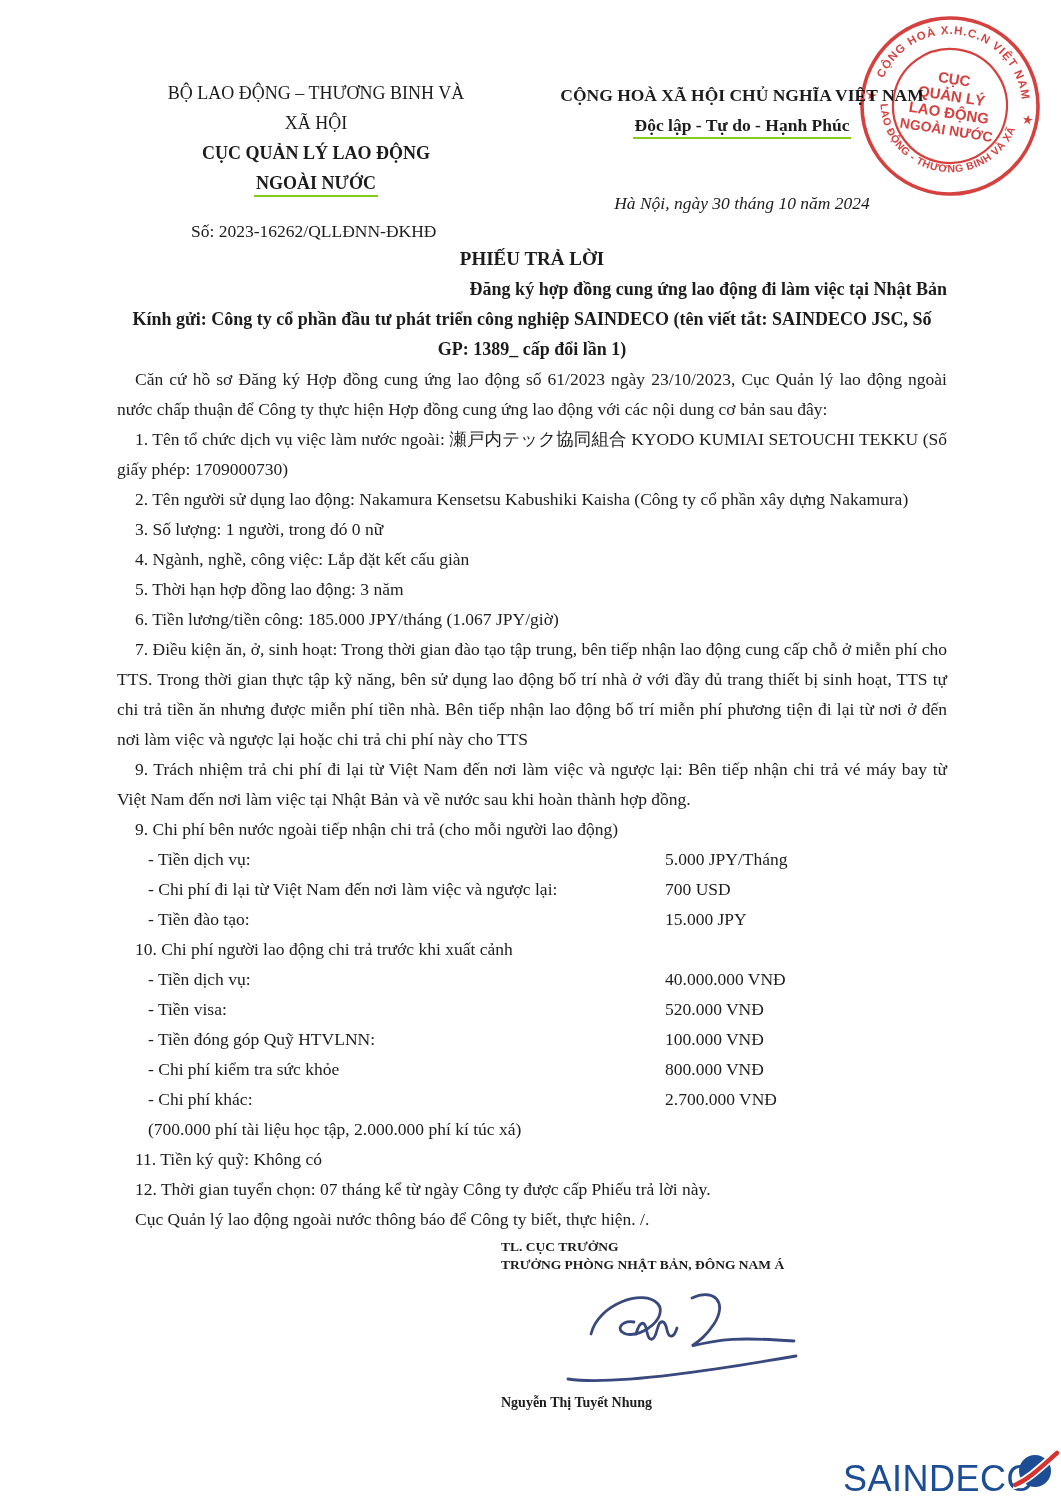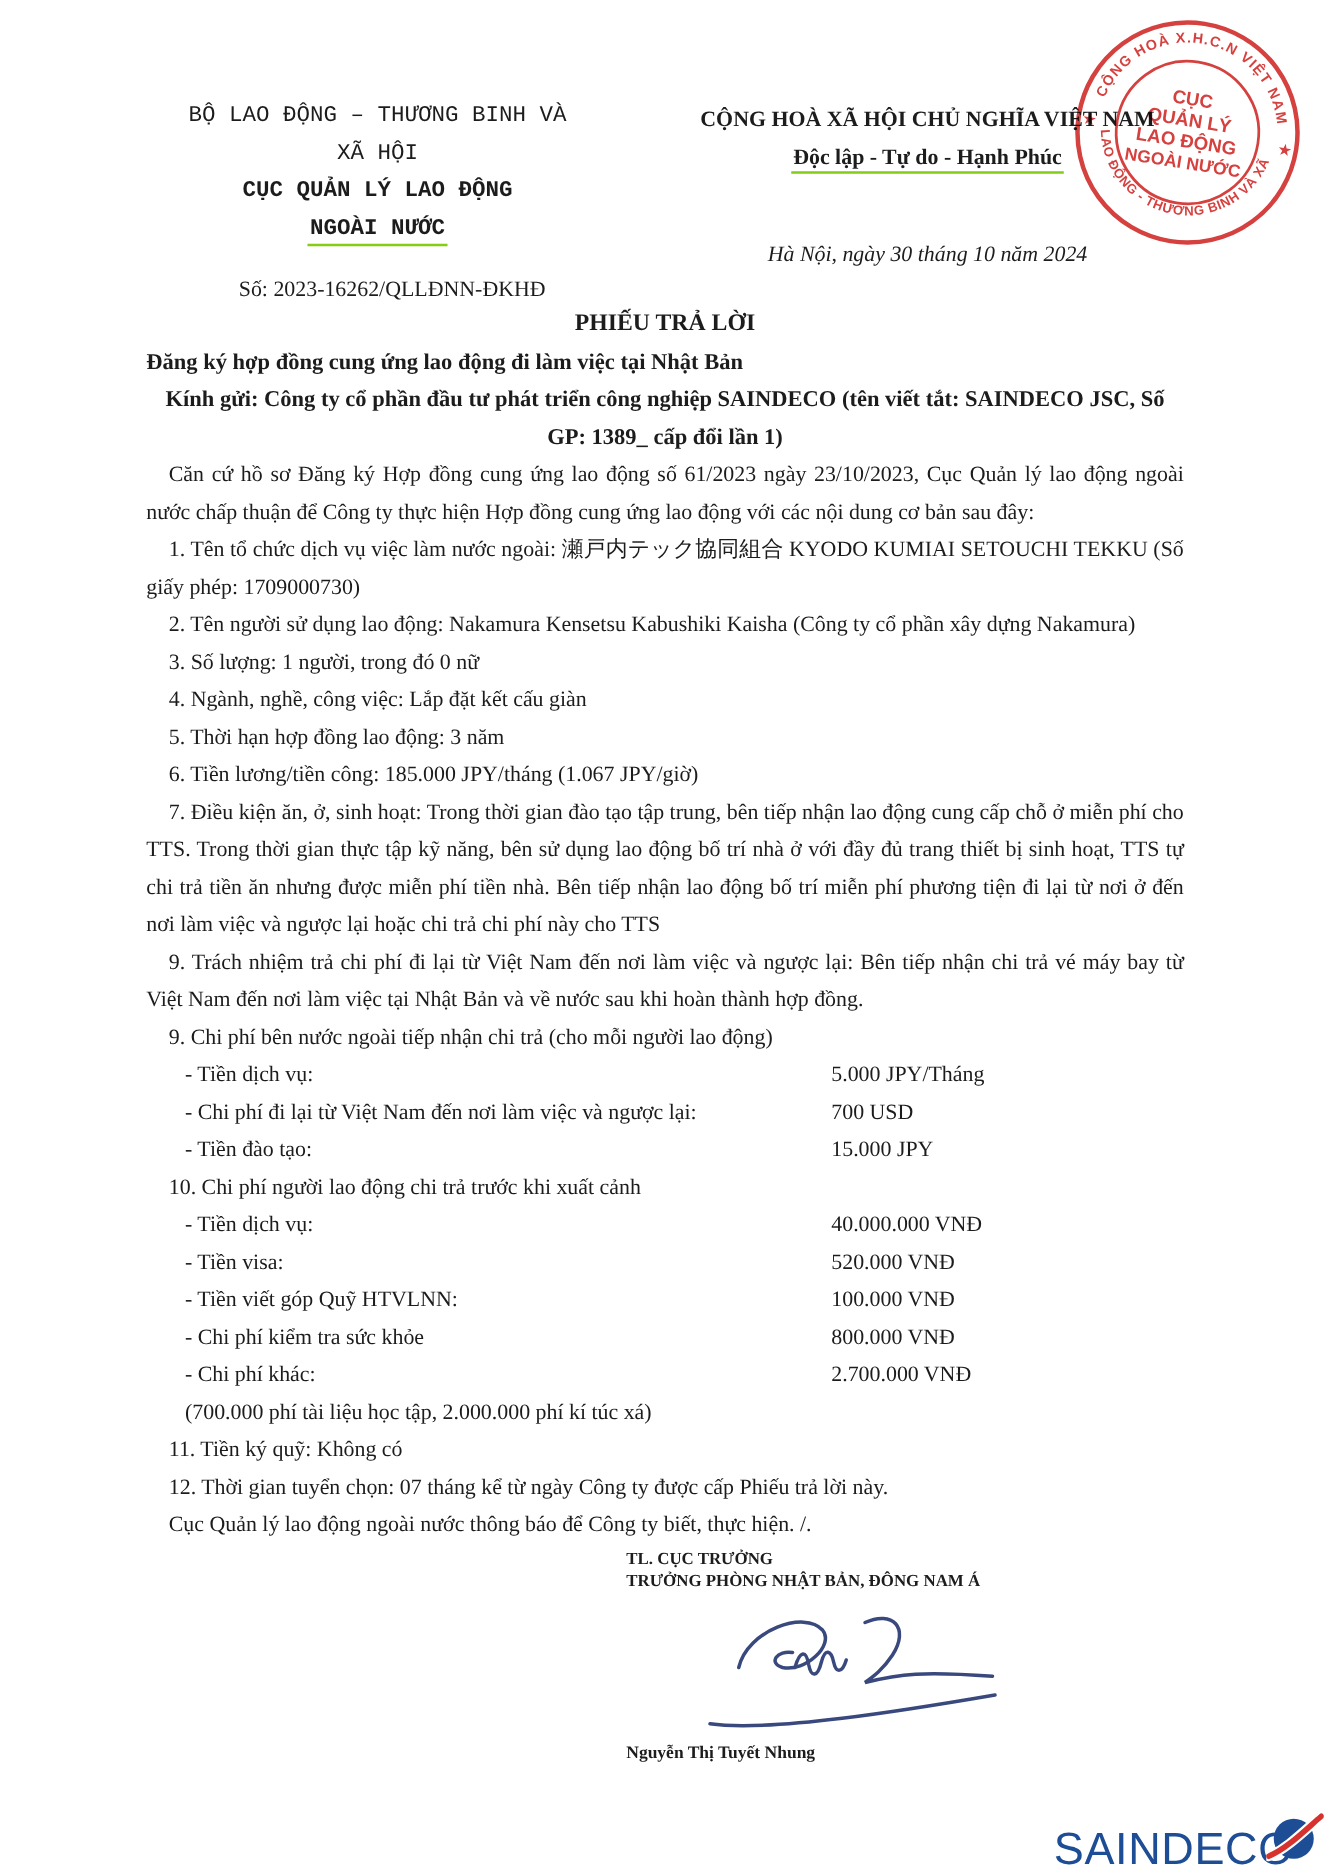--- a/index.html
+++ b/index.html
@@ -6,22 +6,22 @@
   .page{
     position:relative;
     width:1061px;height:1500px;
     background:#ffffff;
     font-family:"Liberation Serif","DejaVu Serif",serif;
     color:#1c1c1c;
     overflow:hidden;
   }
   
   .left-head{
-    position:absolute;left:102px;top:78px;width:400px;
-    text-align:center;font-size:18px;line-height:30px;font-family:Liberation Mono, monospace;
+    position:absolute;left:116px;top:78px;width:400px;
+    text-align:center;font-size:18px;line-height:30px;
   }
   .left-head .bold{font-weight:bold;}
   .u-line{border-bottom:2px solid #84cc16;display:inline-block;line-height:24px;padding:0 2px;}
   .doc-number{
     position:absolute;left:191px;top:221px;
     font-size:17.5px;
   }
   .right-head{
     position:absolute;left:518px;top:80px;width:448px;
     text-align:center;font-size:17.5px;line-height:30px;font-weight:bold;
@@ -33,21 +33,21 @@
   .stamp{
     position:absolute;left:846px;top:10px;
     mix-blend-mode:multiply;opacity:0.88;
   }
   
   .content{
     position:absolute;left:117px;top:244px;width:830px;
     font-size:17.5px;line-height:30px;
   }
   .title{ text-align:center;font-weight:bold;font-size:19px;line-height:30px;}
-  .subtitle{ text-align:left;font-weight:bold;font-size:18px;line-height:30px;}
+  .subtitle{ text-align:right;font-weight:bold;font-size:18px;line-height:30px;}
   .recipient{ text-align:center;font-size:18px;line-height:30px;font-weight:bold;}
   .para{ text-align:justify;text-indent:18px;margin:0;}
   .line-item{ text-indent:18px;margin:0;}
   .fee-row{ position:relative;margin:0;}
   .fee-row .lbl{ padding-left:31px;}
   .fee-row .val{ position:absolute;left:548px;top:0;}
   .fee-note{ padding-left:31px;}
   
   .sig-block{ width:360px;margin:4px 86px 0 auto;text-align:left;}
   .sig-title{ font-weight:bold;font-size:13.5px;line-height:18px;}
@@ -140,21 +140,21 @@
     <p class="line-item">10. Chi phí người lao động chi trả trước khi xuất cảnh</p>
     <div class="fee-row">
       <span class="lbl">- Tiền dịch vụ:</span>
       <span class="val">40.000.000 VNĐ</span>
     </div>
     <div class="fee-row">
       <span class="lbl">- Tiền visa:</span>
       <span class="val">520.000 VNĐ</span>
     </div>
     <div class="fee-row">
-      <span class="lbl">- Tiền viết góp Quỹ HTVLNN:</span>
+      <span class="lbl">- Tiền đóng góp Quỹ HTVLNN:</span>
       <span class="val">100.000 VNĐ</span>
     </div>
     <div class="fee-row">
       <span class="lbl">- Chi phí kiểm tra sức khỏe</span>
       <span class="val">800.000 VNĐ</span>
     </div>
     <div class="fee-row">
       <span class="lbl">- Chi phí khác:</span>
       <span class="val">2.700.000 VNĐ</span>
     </div>

